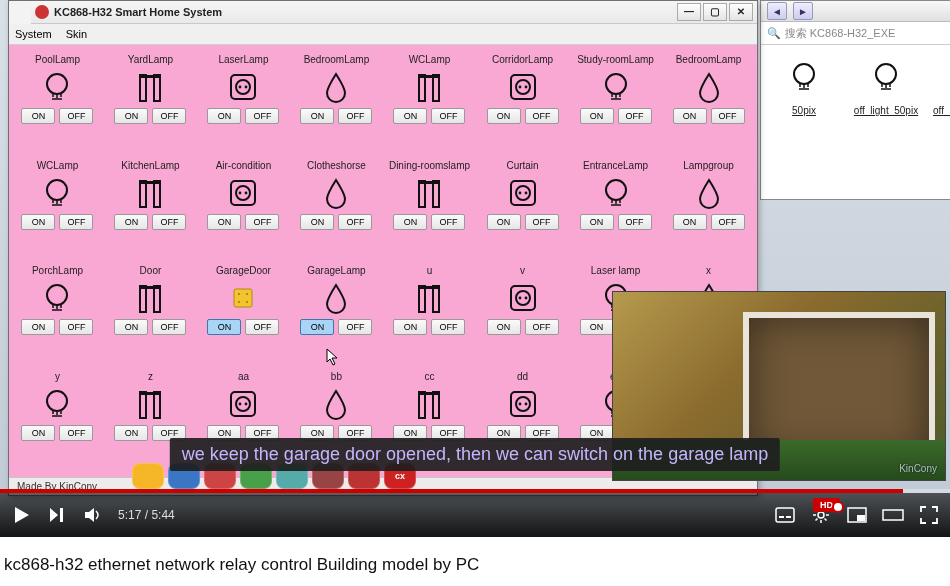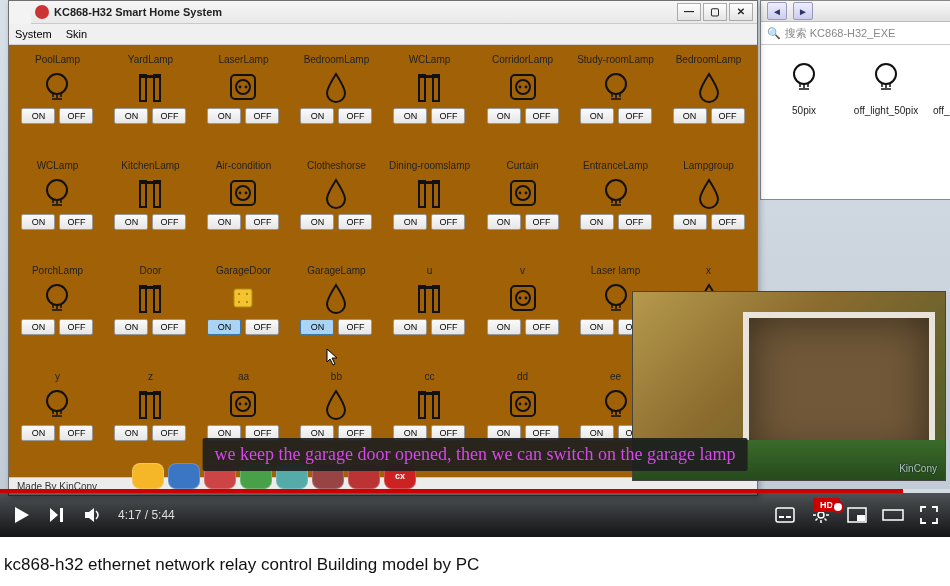--- a/index.html
+++ b/index.html
@@ -68,20 +68,21 @@
     display: flex;
     gap: 12px;
     flex-wrap: wrap;
     justify-content: flex-start;
   }
   .file-item {
     width: 70px;
     text-align: center;
     font-size: 10px;
     color: #222;
+    text-decoration: underline;
   }
   .file-item .thumb {
     width: 48px; height: 48px;
     margin: 0 auto 4px;
     display: flex; align-items: center; justify-content: center;
   }
   .file-item .lbl { word-break: break-word; line-height: 1.2; }
 
   
   .app-window {
@@ -125,21 +126,21 @@
     height: 20px;
     background: #f0f0f0;
     border-bottom: 1px solid #d0d0d0;
     padding: 0 6px;
     display: flex; align-items: center; gap: 14px;
     font-size: 11px;
   }
   .menubar span { cursor: default; }
   .grid {
     padding: 8px 8px 4px 8px;
-    background: #a16207;
+    background: #f9a8d4;
     display: grid;
     grid-template-columns: repeat(8, 1fr);
     gap: 2px 12px;
     min-height: 420px;
   }
   .cell {
     display: flex;
     flex-direction: column;
     align-items: center;
     padding: 1px 0 4px;
@@ -187,20 +188,21 @@
   
   .pip {
     position: absolute;
     right: 4px;
     bottom: 56px;
     width: 312px;
     height: 188px;
     background: linear-gradient(135deg,#b69a4d 0%, #8b6b2e 40%, #4a5a2a 100%);
     border: 1px solid #444;
     overflow: hidden;
+    padding-left: 20px;
   }
   .pip::before {
     content:'';
     position:absolute;
     right: 10px; top: 20px;
     width: 180px; height: 140px;
     background: #705838;
     border: 6px solid #e8e4dc;
     box-shadow: inset 0 0 40px rgba(0,0,0,0.5);
   }
@@ -213,26 +215,26 @@
     opacity:0.8; text-shadow:0 0 2px #000;
   }
 
   
   .caption {
     position: absolute;
     left: 50%;
     transform: translateX(-50%);
     bottom: 66px;
     background: rgba(30,30,30,0.92);
-    color: #d946ef;
+    color: #c4b5fd;
     font-size: 18px;
     padding: 6px 12px;
     border-radius: 2px;
     white-space: nowrap;
-    font-family: Liberation Serif, serif;
+    font-family: Liberation Sans, sans-serif;
   }
 
   
   .progress {
     position: absolute;
     left: 0; right: 0; bottom: 44px;
     height: 4px;
     background: rgba(255,255,255,0.3);
   }
   .progress .played {
@@ -817,21 +819,21 @@
           <rect x="12" y="2" width="3" height="14" fill="#fff"></rect>
         </svg>
     </div>
     <div class="yt-btn">
       <svg width="20" height="20" viewBox="0 0 20 20">
           <polygon points="2,7 6,7 11,3 11,17 6,13 2,13" fill="#fff"></polygon>
           <path d="M13 6 Q17 10 13 14" stroke="#fff" fill="none" stroke-width="1.5"></path>
         </svg>
     </div>
     <div class="yt-time">
-      <span>4:17</span> / <span>5:44</span>
+      <span>5:17</span> / <span>5:44</span>
     </div>
     <div class="yt-spacer"></div>
     <div class="yt-btn">
       <svg width="20" height="16" viewBox="0 0 20 16">
           <rect x="1" y="1" width="18" height="14" rx="2" fill="none" stroke="#fff" stroke-width="1.5"></rect>
           <rect x="4" y="9" width="5" height="2" fill="#fff"></rect>
           <rect x="11" y="9" width="5" height="2" fill="#fff"></rect>
         </svg>
     </div>
     <div class="yt-btn" style="position:relative">

